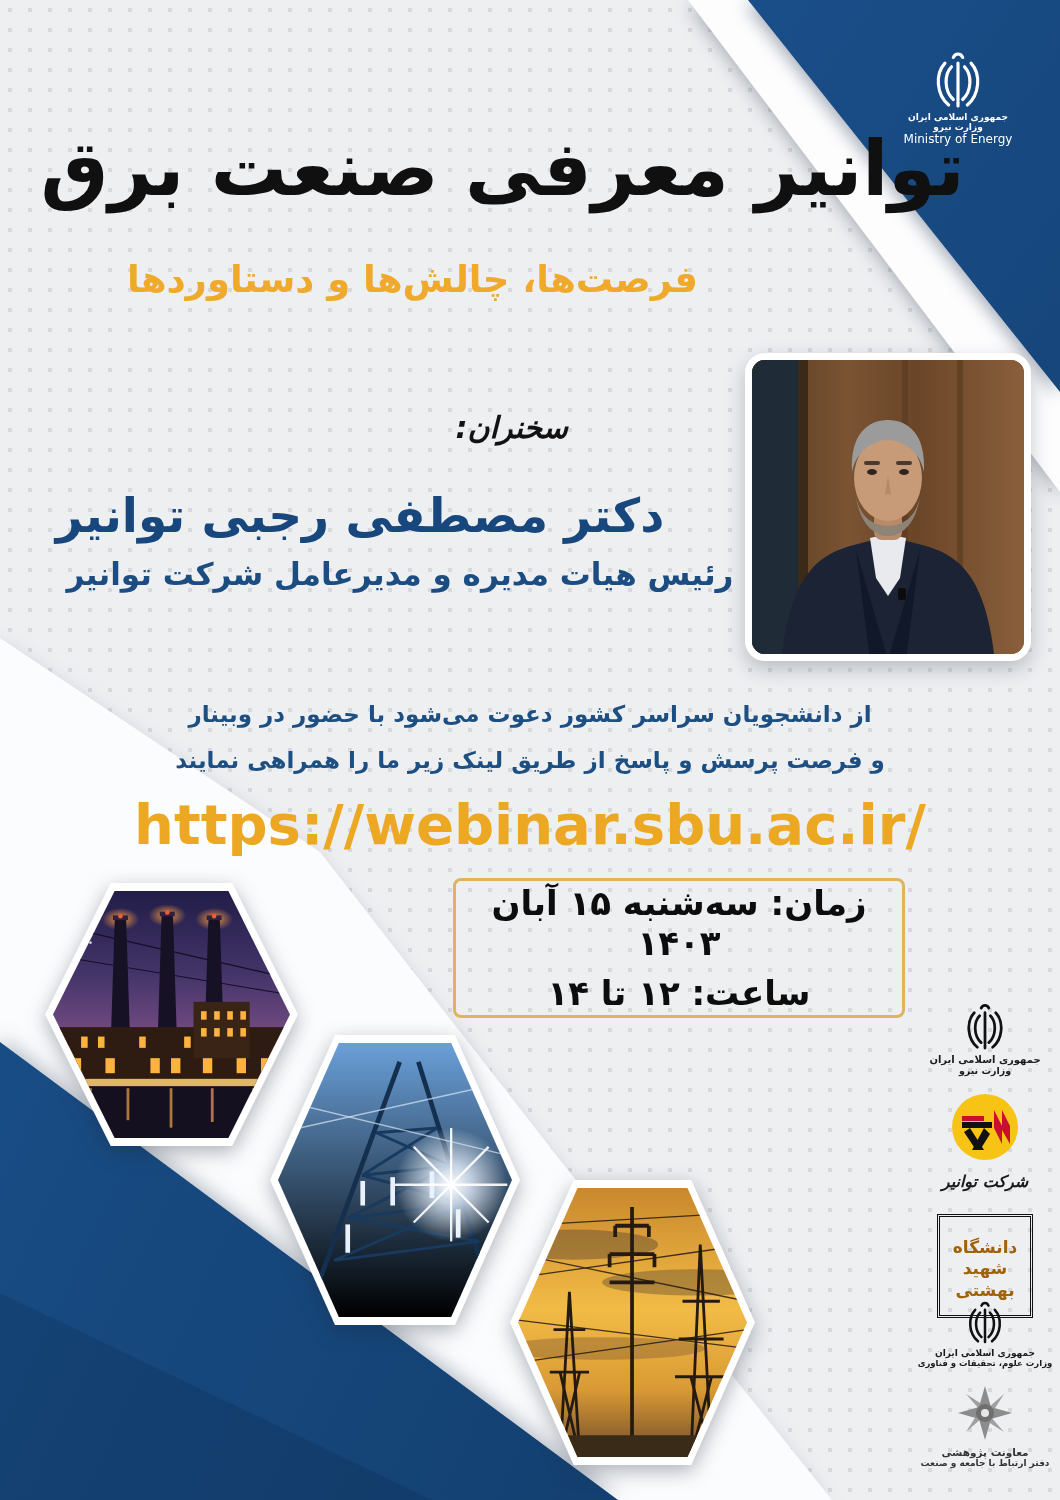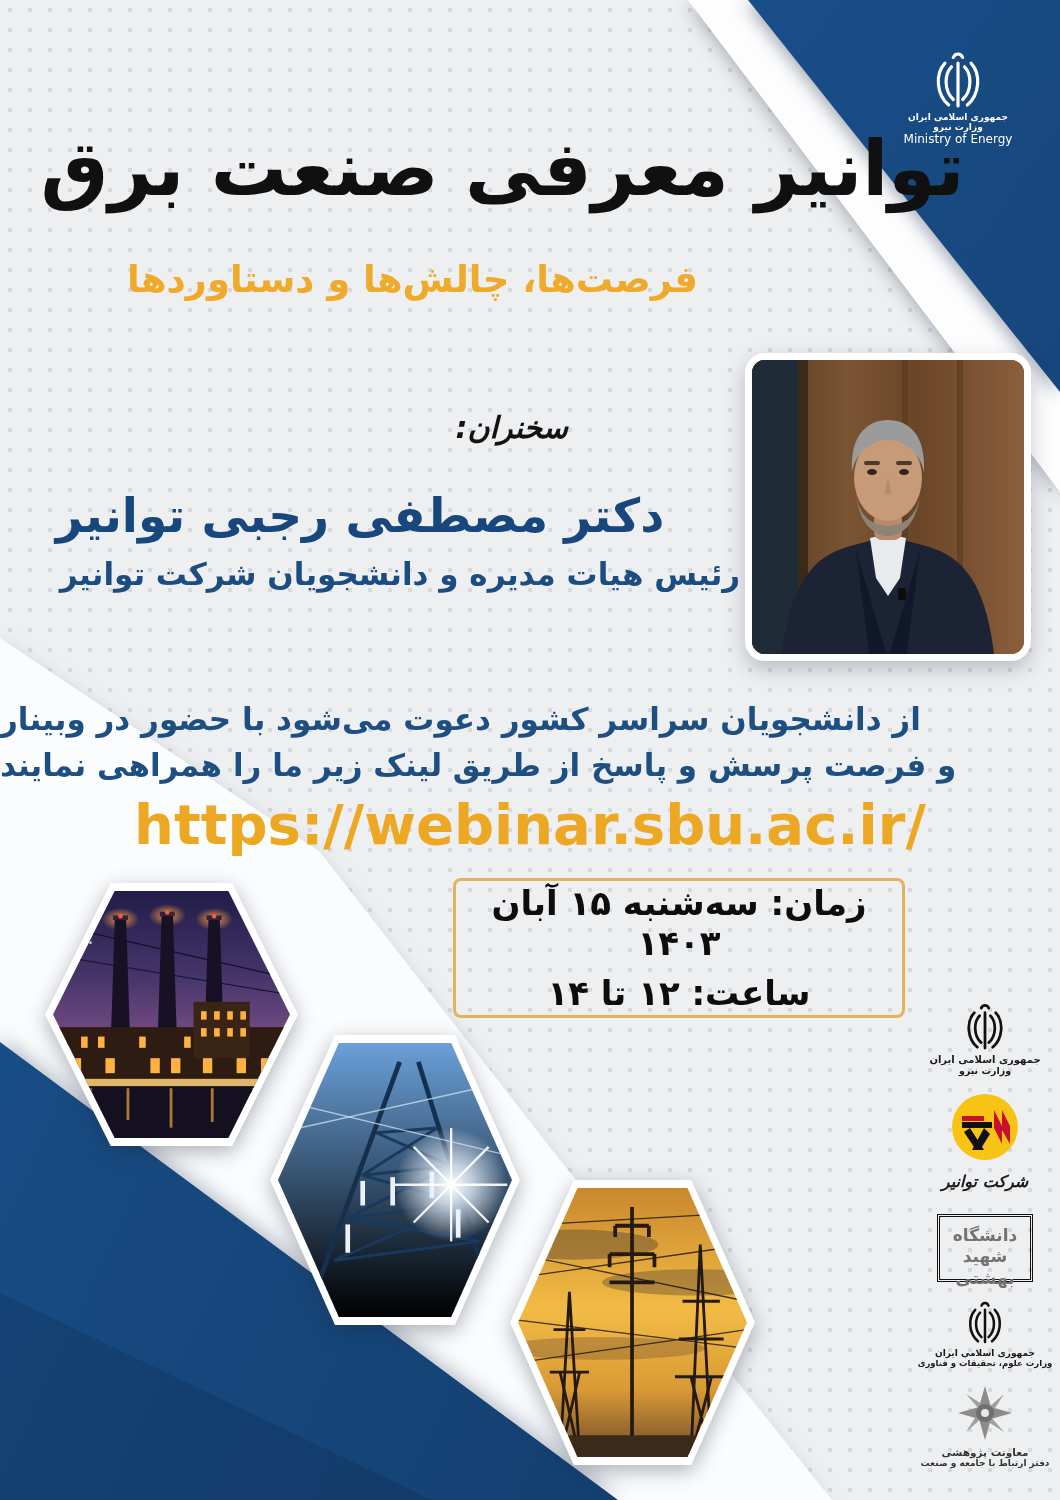--- a/index.html
+++ b/index.html
@@ -58,22 +58,22 @@
   }
   .speaker-name{
     position:absolute; top:488px; left:0; width:720px; z-index:5;
     text-align:center; font-size:47px; font-weight:bold; color:#17477d;
   }
   .speaker-role{
     position:absolute; top:556px; left:0; width:800px; z-index:5;
     text-align:center; font-size:31px; font-weight:bold; color:#1c4d82;
   }
   .invite1,.invite2{
-    position:absolute; left:0; width:1060px; z-index:5; text-align:left;
-    font-size:31px; font-weight:bold; color:#1d4f82;
+    position:absolute; left:0; width:1060px; z-index:5; text-align:center;
+    font-size:23px; font-weight:bold; color:#1d4f82;
   }
   .invite1{top:701px;} .invite2{top:747px;}
   .url{
     position:absolute; top:792px; left:0; width:1060px; z-index:5;
     text-align:center; font-size:56px; font-weight:bold; color:#eca723;
     direction:ltr;
   }
   .datebox{
     position:absolute; left:453px; top:878px; width:452px; height:140px; z-index:5;
     border:3px solid #e2b35f; border-radius:8px; box-sizing:border-box;
@@ -111,23 +111,23 @@
   .logo-block .l1{font-size:10px; font-weight:bold;}
   .logo-block .l2{font-size:9.5px; font-weight:bold;}
   .logo-block .l3{font-size:8.5px;}
   .moe-top{left:878px; top:48px; width:160px; color:#fff;}
   .moe-top .l1{font-size:9px;} .moe-top .l2{font-size:9px;} .moe-top .l3{font-size:12px;}
   .moe-side{left:905px; top:1000px; width:160px;}
   .tavanir{left:905px; top:1092px; width:160px;}
   .tavanir-name{font-size:16px; font-weight:bold; font-style:italic; margin-top:6px;}
   .sbu{left:933px; top:1214px; width:104px;}
   .sbu-box{
-    box-sizing:border-box; width:96px; height:68px; margin:0 auto;
-    border:3px double #111; padding:8px 2px;
-    font-size:17px; line-height:1.25; font-weight:bold; color:#737373;
+    box-sizing:border-box; width:96px; height:104px; margin:0 auto;
+    border:3px double #111; padding:20px 2px;
+    font-size:17px; line-height:1.25; font-weight:bold; color:#a16207;
   }
   .most{left:905px; top:1298px; width:160px;}
   .most .l1{font-size:9px;} .most .l2{font-size:8.5px;}
   .research{left:905px; top:1384px; width:160px; color:#333;}
   .research .l1{font-size:10.5px; font-weight:bold;}
   .research .l2{font-size:9px; font-weight:bold;}
   .emblem{margin:0 auto;}
 </style>
 </head>
 <body>
@@ -164,21 +164,21 @@
     <div class="l1 fa">جمهوری اسلامی ایران</div>
     <div class="l2 fa">وزارت نیرو</div>
     <div class="l3">Ministry of Energy</div>
   </div>
 
   <div class="title fa">توانیر معرفی صنعت برق</div>
   <div class="subtitle fa">فرصت‌ها، چالش‌ها و دستاوردها</div>
 
   <div class="speaker-label fa">سخنران:</div>
   <div class="speaker-name fa">دکتر مصطفی رجبی توانیر</div>
-  <div class="speaker-role fa">رئیس هیات مدیره و دانشجویان شرکت توانیر</div>
+  <div class="speaker-role fa">رئیس هیات مدیره و مدیرعامل شرکت توانیر</div>
 
   <div class="photo">
     <svg width="272" height="294" viewBox="0 0 272 294">
       <defs>
         <linearGradient id="wood" x1="0" y1="0" x2="1" y2="0">
           <stop offset="0" stop-color="#55381f"></stop>
             <stop offset="0.35" stop-color="#7a5433"></stop>
           <stop offset="0.6" stop-color="#6a4527"></stop>
             <stop offset="1" stop-color="#8a5f3c"></stop>
         </linearGradient>

